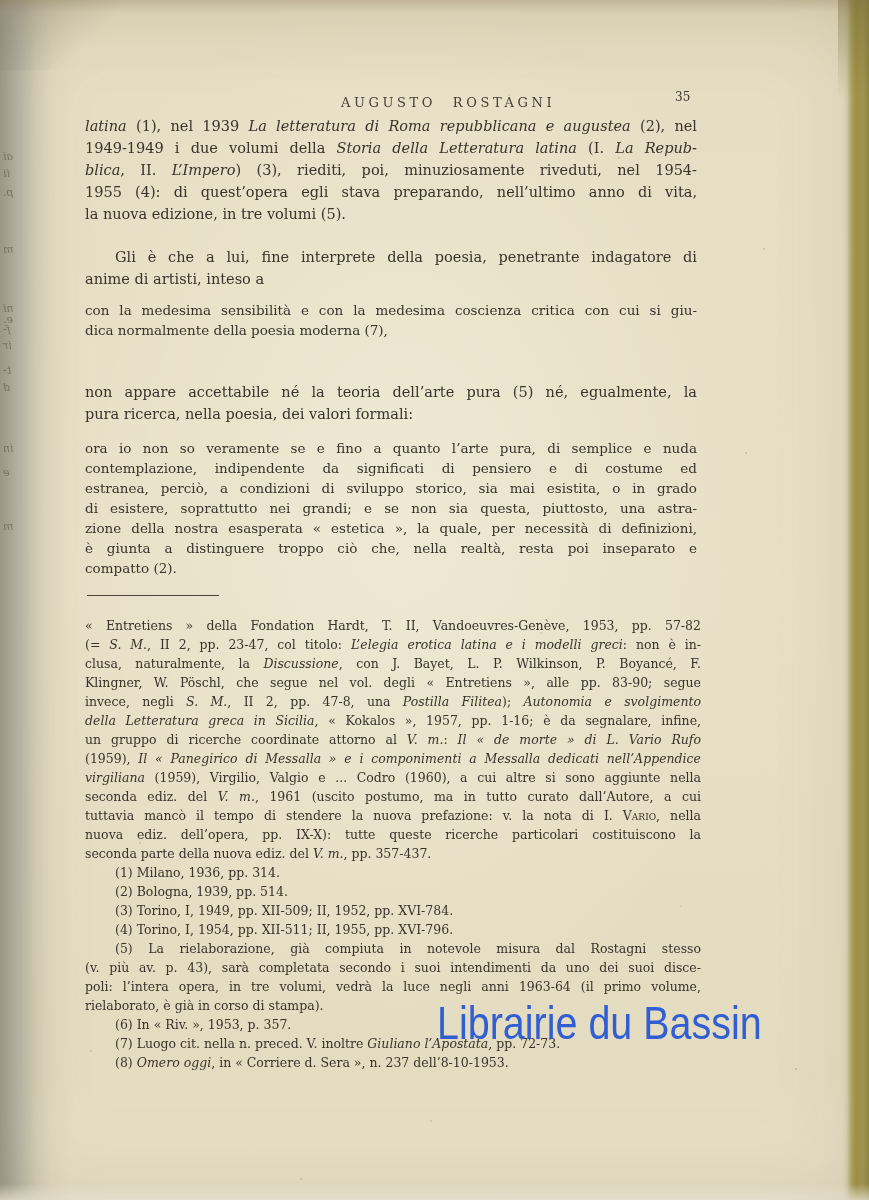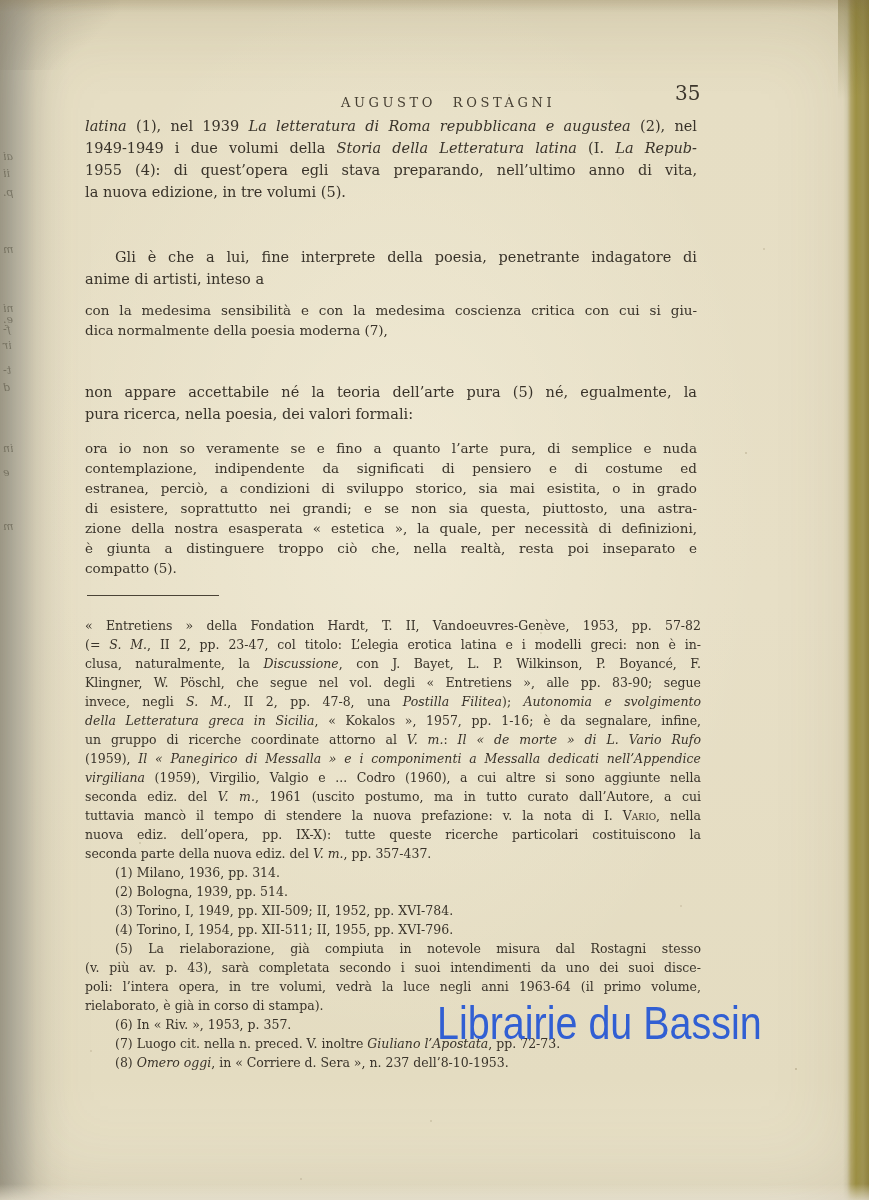--- a/index.html
+++ b/index.html
@@ -28,21 +28,21 @@
   .speckles{position:absolute;left:0;top:0;width:2px;height:2px;border-radius:50%;background:rgba(110,90,55,.0);
     box-shadow:231px 314px rgba(110,90,55,.28),618px 157px rgba(110,90,55,.22),745px 452px rgba(110,90,55,.25),
       540px 632px rgba(110,90,55,.2),139px 842px rgba(110,90,55,.22),795px 1068px rgba(110,90,55,.3),
       430px 1120px rgba(110,90,55,.2),680px 905px rgba(110,90,55,.18),300px 1178px rgba(110,90,55,.2),
       90px 1050px rgba(110,90,55,.18),763px 248px rgba(110,90,55,.2),508px 94px rgba(110,90,55,.18);}
   
   .gmark{position:absolute;left:3px;font-size:11px;color:rgba(82,78,62,.55);filter:blur(.7px);
     transform:scaleX(-1);font-style:italic;}
   
   .hdr-title{position:absolute;left:321px;top:95px;font-size:13px;letter-spacing:3.6px;word-spacing:9px;color:#453e32;margin-left:20px;}
-  .hdr-num{position:absolute;left:675px;top:81px;font-size:20px;color:#3c362c;}
+  .hdr-num{position:absolute;left:675px;top:90px;font-size:12px;color:#3c362c;}
   
   .tb{position:absolute;left:85px;width:612px;}
   .main{font-size:14.5px;line-height:22px;}
   .quote{font-size:13.5px;line-height:20px;}
   .foot{font-size:12.5px;line-height:19px;width:616px;}
   .ln{min-height:1em;}
   .ln.j{text-align:justify;text-align-last:justify;}
   .ln.ind{text-indent:30px;}
   .sc{font-variant:small-caps;}
   #para1{top:115px;} #para2{top:246px;} #quote1{top:300px;}
@@ -81,20 +81,21 @@
       <div class="gmark" style="top: 466px;">e</div>
       <div class="gmark" style="top: 520px;">m</div>
     </div>
 
   <div class="hdr-title">AUGUSTO ROSTAGNI</div>
   <div class="hdr-num">35</div>
 
   <div id="para1" class="tb main">
       <div class="ln j"><span style="font-style: italic;">latina</span><span> (1), nel 1939 </span><span style="font-style: italic;">La letteratura di Roma repubblicana e augustea</span><span> (2), nel</span></div>
       <div class="ln j"><span>1949-1949 i due volumi della </span><span style="font-style: italic;">Storia della Letteratura latina</span><span> (I. </span><span style="font-style: italic;">La Repub-</span></div>
+      <div class="ln j"><span style="font-style: italic;">blica</span><span>, II. </span><span style="font-style: italic;">L’Impero</span><span>) (3), riediti, poi, minuziosamente riveduti, nel 1954-</span></div>
       <div class="ln j"><span>1955 (4): di quest’opera egli stava preparando, nell’ultimo anno di vita,</span></div>
       <div class="ln"><span>la nuova edizione, in tre volumi (5).</span></div>
     </div>
   <div id="para2" class="tb main">
       <div class="ln j ind"><span>Gli è che a lui, fine interprete della poesia, penetrante  indagatore di</span></div>
       <div class="ln"><span>anime di artisti, inteso a</span></div>
     </div>
   <div id="quote1" class="tb quote">
       <div class="ln j"><span>con la medesima sensibilità e con la medesima coscienza critica con cui si giu-</span></div>
       <div class="ln"><span>dica normalmente della poesia moderna (7),</span></div>
@@ -103,28 +104,28 @@
       <div class="ln j"><span>non appare accettabile né la teoria dell’arte pura (5) né, egualmente, la</span></div>
       <div class="ln"><span>pura ricerca, nella poesia, dei valori formali:</span></div>
     </div>
   <div id="quote2" class="tb quote">
       <div class="ln j"><span>ora io non so veramente se e fino a quanto l’arte pura, di semplice e nuda</span></div>
       <div class="ln j"><span>contemplazione, indipendente da significati di pensiero e di costume ed</span></div>
       <div class="ln j"><span>estranea, perciò, a condizioni di sviluppo storico, sia mai esistita, o in grado</span></div>
       <div class="ln j"><span>di esistere, soprattutto nei grandi; e se non sia questa, piuttosto, una astra-</span></div>
       <div class="ln j"><span>zione della nostra esasperata « estetica », la quale, per necessità di definizioni,</span></div>
       <div class="ln j"><span>è giunta a distinguere troppo ciò che, nella realtà, resta poi inseparato e</span></div>
-      <div class="ln"><span>compatto (5).</span></div>
+      <div class="ln"><span>compatto (2).</span></div>
     </div>
 
   <div class="rule"></div>
 
   <div id="footnotes" class="tb foot">
       <div class="ln j"><span>« Entretiens » della Fondation Hardt, T. II, Vandoeuvres-Genève, 1953, pp. 57-82</span></div>
-      <div class="ln j"><span>(= </span><span style="font-style: italic;">S. M.</span><span>, II 2, pp. 23-47, col titolo: </span><span style="">L’elegia erotica latina e i modelli greci</span><span>: non è in-</span></div>
+      <div class="ln j"><span>(= </span><span style="font-style: italic;">S. M.</span><span>, II 2, pp. 23-47, col titolo: </span><span style="font-style: italic;">L’elegia erotica latina e i modelli greci</span><span>: non è in-</span></div>
       <div class="ln j"><span>clusa, naturalmente, la </span><span style="font-style: italic;">Discussione</span><span>, con J. Bayet, L. P. Wilkinson, P. Boyancé, F.</span></div>
       <div class="ln j"><span>Klingner, W. Pöschl, che segue nel vol. degli « Entretiens », alle pp. 83-90; segue</span></div>
       <div class="ln j"><span>invece, negli </span><span style="font-style: italic;">S. M.</span><span>, II 2, pp. 47-8, una </span><span style="font-style: italic;">Postilla Filitea</span><span>); </span><span style="font-style: italic;">Autonomia e svolgimento</span></div>
       <div class="ln j"><span style="font-style: italic;">della Letteratura greca in Sicilia</span><span>, « Kokalos », 1957, pp. 1-16; è da segnalare, infine,</span></div>
       <div class="ln j"><span>un gruppo di ricerche coordinate attorno al </span><span style="font-style: italic;">V. m.</span><span>: </span><span style="font-style: italic;">Il « de morte » di L. Vario Rufo</span></div>
       <div class="ln j"><span>(1959), </span><span style="font-style: italic;">Il « Panegirico di Messalla » e i componimenti a Messalla dedicati nell’Appendice</span></div>
       <div class="ln j"><span style="font-style: italic;">virgiliana</span><span> (1959), </span><span style="">Virgilio, Valgio e ... Codro</span><span> (1960), a cui altre si sono aggiunte nella</span></div>
       <div class="ln j"><span>seconda ediz. del </span><span style="font-style: italic;">V. m.</span><span>, 1961 (uscito postumo, ma in tutto curato dall’Autore, a cui</span></div>
       <div class="ln j"><span>tuttavia mancò il tempo di stendere la nuova prefazione: v. la nota di I. </span><span class="sc">Vario</span><span>, nella</span></div>
       <div class="ln j"><span>nuova ediz. dell’opera, pp. IX-X): tutte queste ricerche particolari costituiscono la</span></div>

